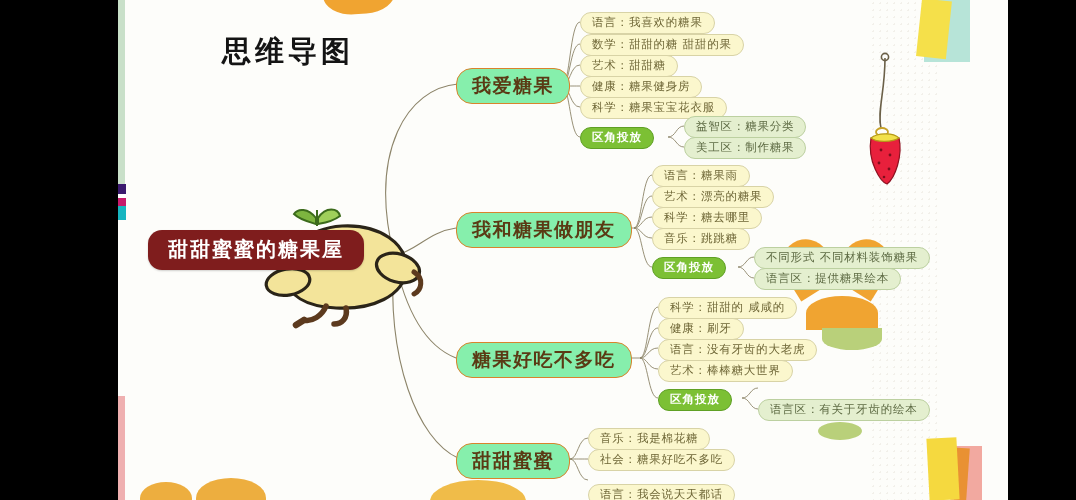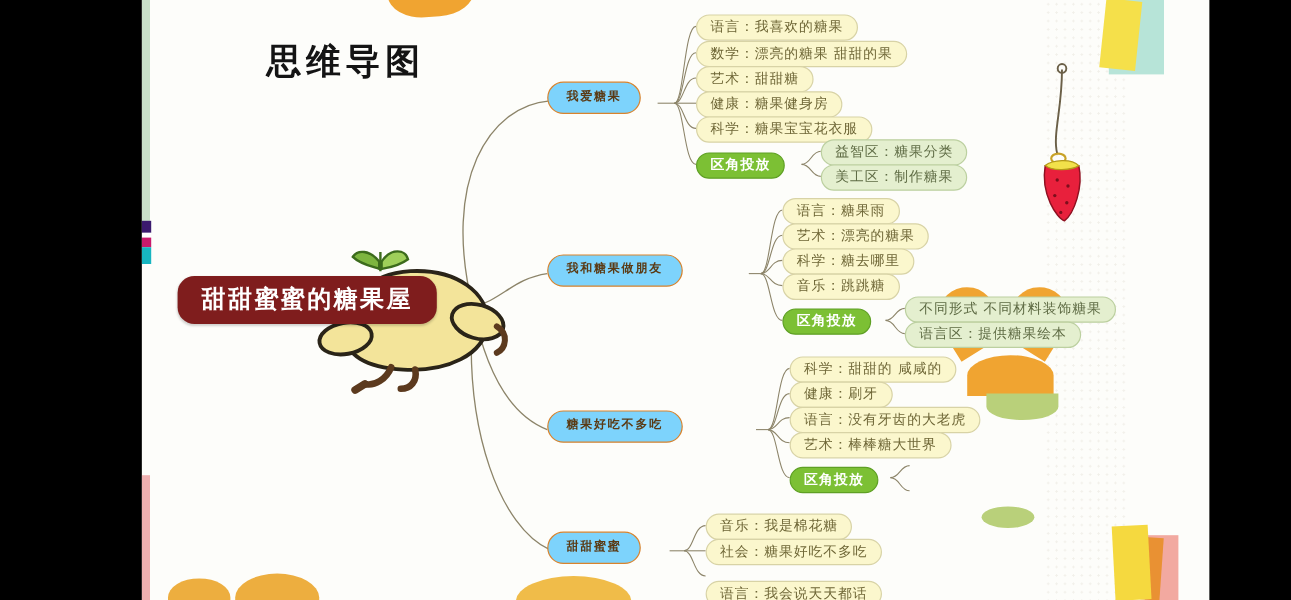--- a/index.html
+++ b/index.html
@@ -80,21 +80,21 @@
   #links { position:absolute; left:0; top:0; width:890px; height:500px; z-index:3; }
 
   
   .node { position:absolute; z-index:10; white-space:nowrap; line-height:1;
           font-family:"DejaVu Sans","Liberation Sans",sans-serif; }
 
   .root { left:30px; top:230px; padding:9px 20px 11px; background:#7f1d1d;
           color:#ffffff; font-size:20px; font-weight:bold; letter-spacing:2px;
           border-radius:14px; box-shadow:0 1px 2px rgba(0,0,0,.18); }
 
-  .branch { background:#7dd3fc; color:#5a3a14; font-size:10px; font-weight:bold;
+  .branch { background:#86efac; color:#5a3a14; font-size:19px; font-weight:bold;
             letter-spacing:1.5px; padding:7px 15px 8px; border-radius:16px;
             border:1px solid #d9832c; }
 
   .leaf { background:#fbf7cd; color:#6e6636; font-size:11.5px; letter-spacing:.8px;
           padding:3.5px 11px 4.5px; border-radius:11px; border:1px solid #d8d3a6; }
 
   .zone { background:#7cc034; color:#ffffff; font-size:11.5px; font-weight:bold;
           letter-spacing:1px; padding:3.5px 11px 4.5px; border-radius:11px;
           border:1px solid #5fa024; }
 
@@ -213,21 +213,21 @@
         <path d="M452 459 C460 459 460 480 470 480"></path>
       </g>
     </svg>
 
     <div id="title">思维导图</div>
 
     <div class="node root">甜甜蜜蜜的糖果屋</div>
 
     <div class="node branch" style="left:338px; top:68px;">我爱糖果</div>
     <div class="node leaf" style="left:462px; top:12px;">语言：我喜欢的糖果</div>
-    <div class="node leaf" style="left:462px; top:34px;">数学：漂亮的糖果  甜甜的果</div>
+    <div class="node leaf" style="left:462px; top:34px;">数学：甜甜的糖  甜甜的果</div>
     <div class="node leaf" style="left:462px; top:55px;">艺术：甜甜糖</div>
     <div class="node leaf" style="left:462px; top:76px;">健康：糖果健身房</div>
     <div class="node leaf" style="left:462px; top:97px;">科学：糖果宝宝花衣服</div>
     <div class="node zone" style="left:462px; top:127px;">区角投放</div>
     <div class="node zleaf" style="left:566px; top:116px;">益智区：糖果分类</div>
     <div class="node zleaf" style="left:566px; top:137px;">美工区：制作糖果</div>
 
     <div class="node branch" style="left:338px; top:212px;">我和糖果做朋友</div>
     <div class="node leaf" style="left:534px; top:165px;">语言：糖果雨</div>
     <div class="node leaf" style="left:534px; top:186px;">艺术：漂亮的糖果</div>
@@ -236,20 +236,21 @@
     <div class="node zone" style="left:534px; top:257px;">区角投放</div>
     <div class="node zleaf" style="left:636px; top:247px;">不同形式  不同材料装饰糖果</div>
     <div class="node zleaf" style="left:636px; top:268px;">语言区：提供糖果绘本</div>
 
     <div class="node branch" style="left:338px; top:342px;">糖果好吃不多吃</div>
     <div class="node leaf" style="left:540px; top:297px;">科学：甜甜的  咸咸的</div>
     <div class="node leaf" style="left:540px; top:318px;">健康：刷牙</div>
     <div class="node leaf" style="left:540px; top:339px;">语言：没有牙齿的大老虎</div>
     <div class="node leaf" style="left:540px; top:360px;">艺术：棒棒糖大世界</div>
     <div class="node zone" style="left:540px; top:389px;">区角投放</div>
+    <div class="node zleaf" style="left:640px; top:399px;">语言区：有关于牙齿的绘本</div>
 
     <div class="node branch" style="left:338px; top:443px;">甜甜蜜蜜</div>
     <div class="node leaf" style="left:470px; top:428px;">音乐：我是棉花糖</div>
     <div class="node leaf" style="left:470px; top:449px;">社会：糖果好吃不多吃</div>
     <div class="node leaf" style="left:470px; top:484px;">语言：我会说天天都话</div>
 
   </div>
 </div>
 
 </body></html>

